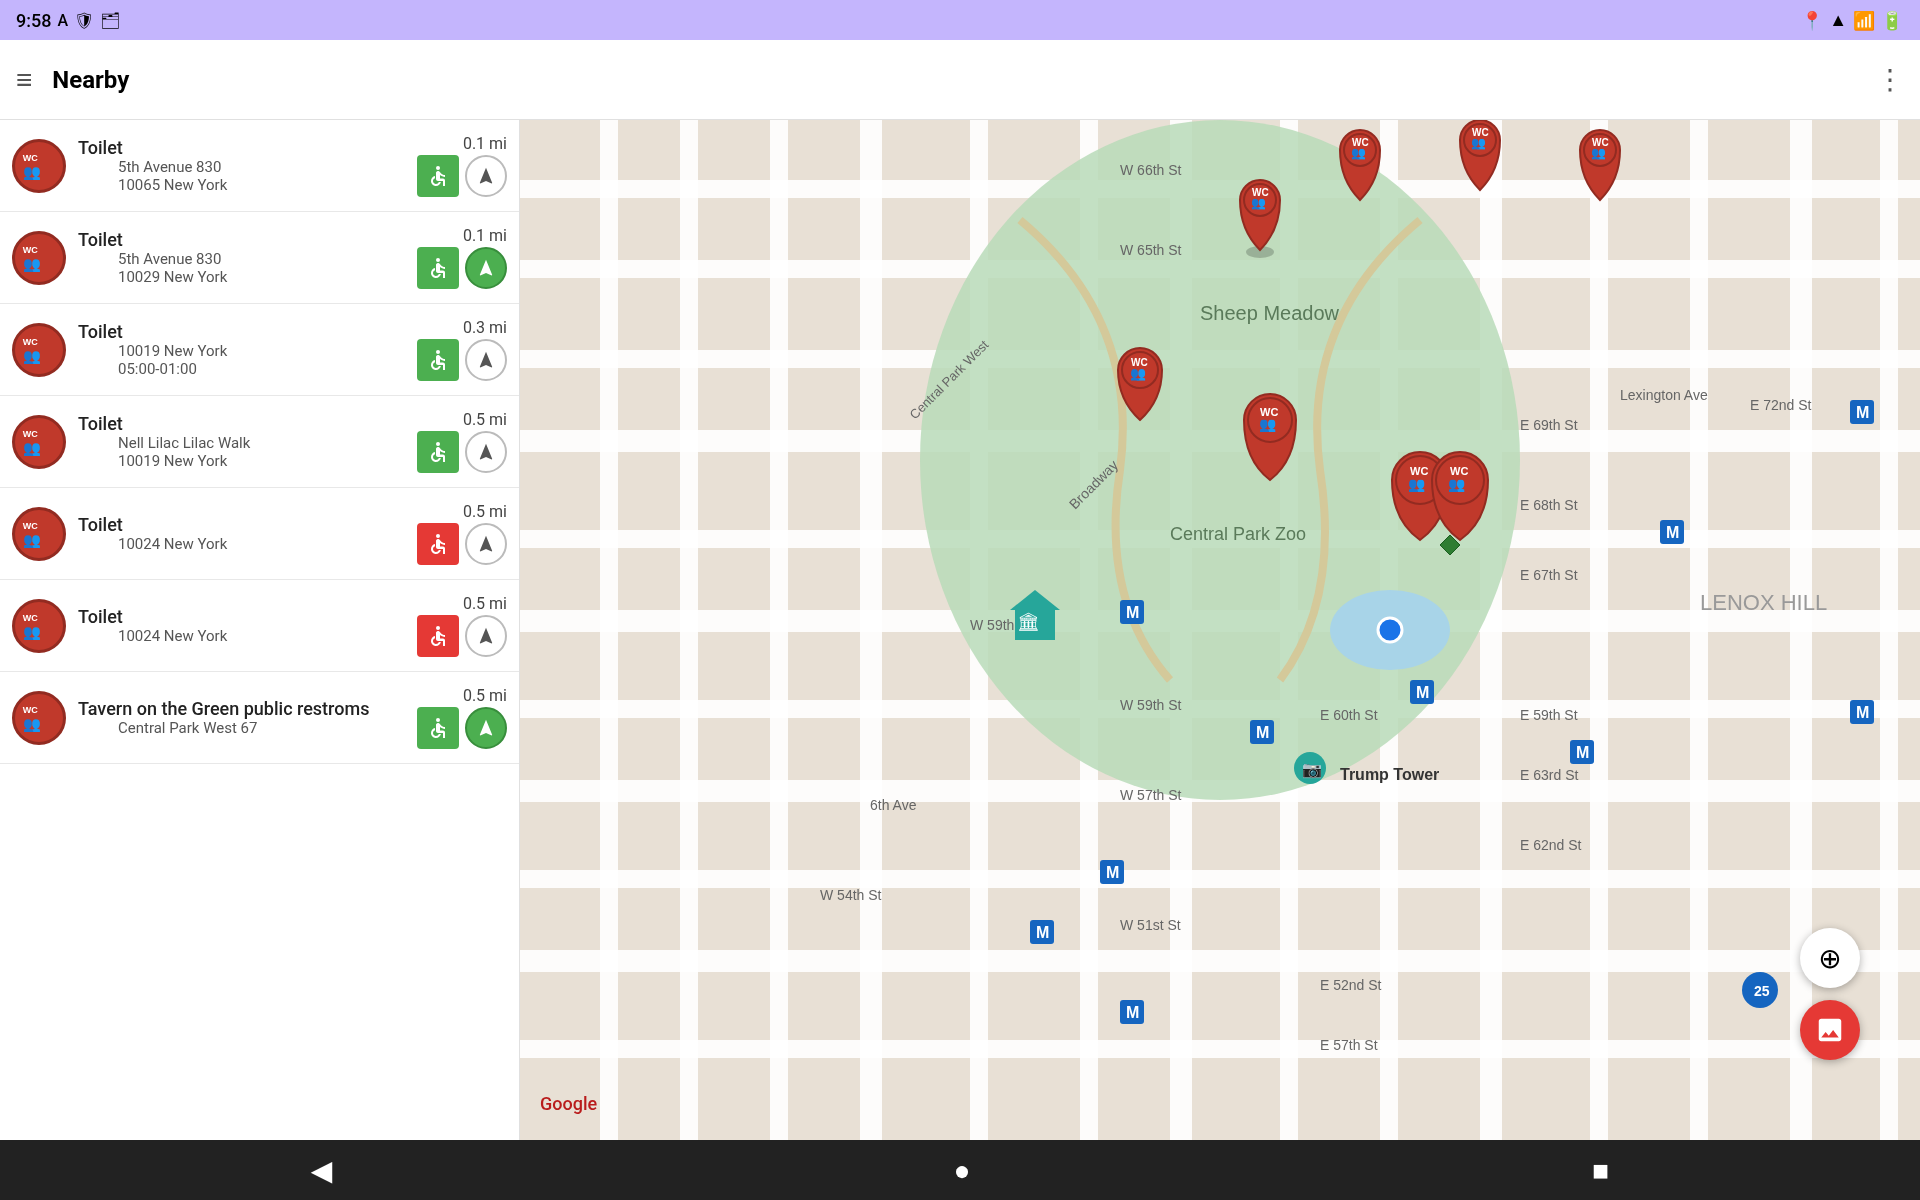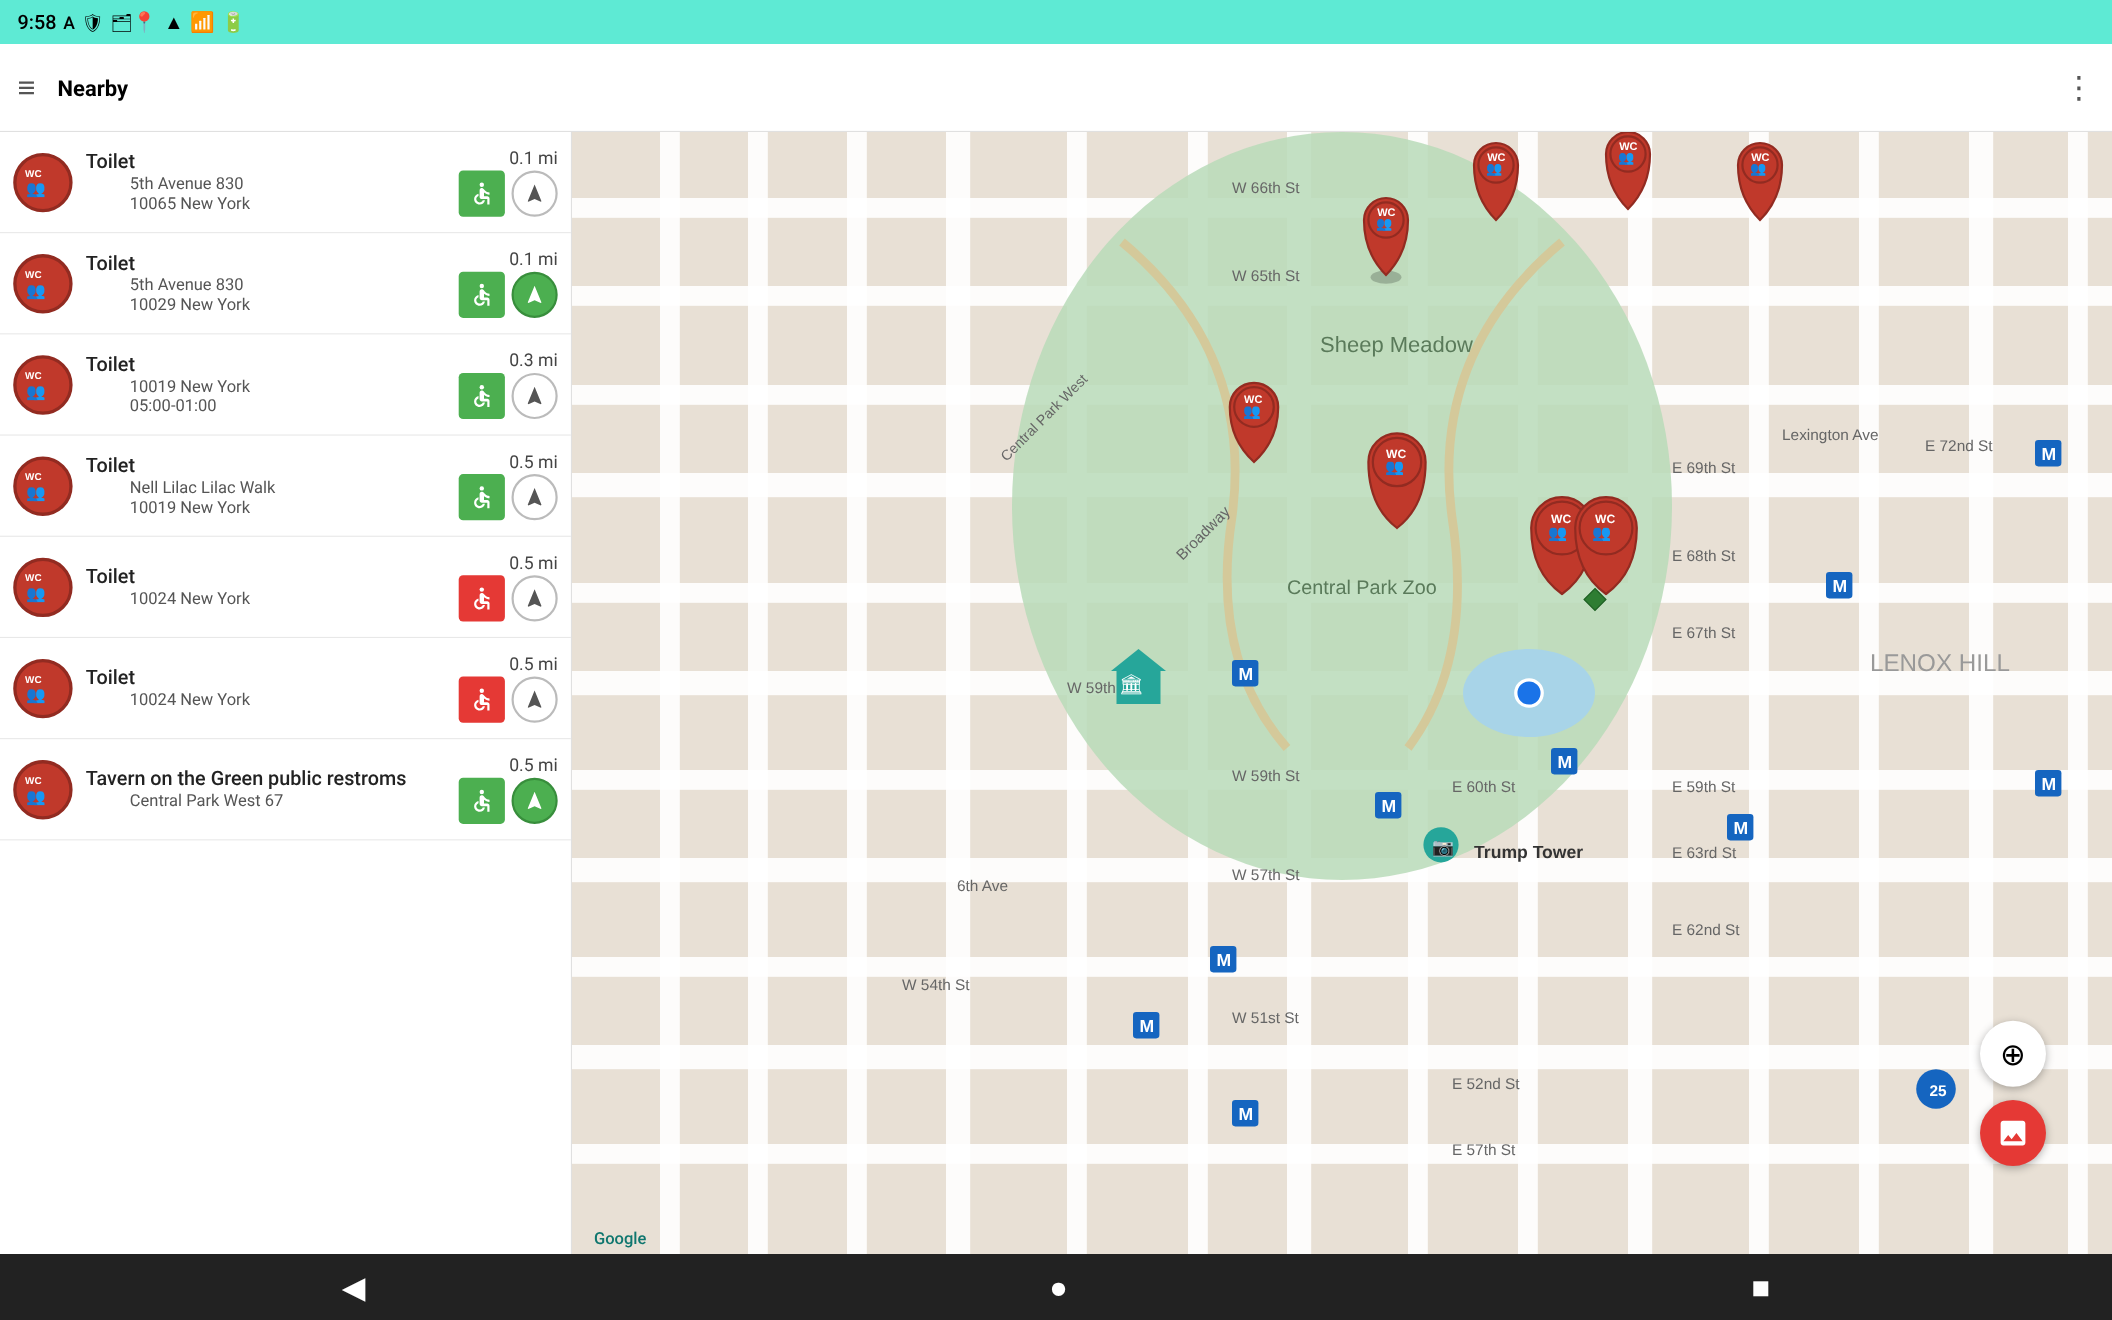--- a/index.html
+++ b/index.html
@@ -1,42 +1,43 @@
 <!DOCTYPE html>
 <html><head>
   <meta charset="utf-8">
   <style>
     * { margin: 0; padding: 0; box-sizing: border-box; }
     body { width: 1920px; height: 1200px; background: #fff; font-family: 'Roboto', Arial, sans-serif; overflow: hidden; }
 
     
     .status-bar {
-      background: #5eead4;
+      background: #c4b5fd;
       height: 40px;
       display: flex;
       align-items: center;
+      justify-content: space-between;
       padding: 0 16px;
       font-size: 18px;
       font-weight: 500;
     }
     .status-left { display: flex; align-items: center; gap: 6px; }
     .status-right { display: flex; align-items: center; gap: 6px; }
 
     
     .header {
       background: #fff;
       height: 80px;
       display: flex;
       align-items: center;
       padding: 0 16px;
       border-bottom: 1px solid #e0e0e0;
     }
     .header-menu-icon { font-size: 28px; color: #555; margin-right: 20px; cursor: pointer; }
     .header-title-block { flex: 1; }
-    .header-title { font-size: 20px; font-weight: 700; color: #000; }
+    .header-title { font-size: 24px; font-weight: 700; color: #000; }
     .header-subtitle { font-size: 18px; color: #555; }
     .header-more-icon { font-size: 28px; color: #555; cursor: pointer; }
 
     
     .main-layout {
       display: flex;
       height: calc(1200px - 40px - 80px - 60px);
     }
 
     
@@ -157,24 +158,24 @@
       cursor: pointer;
     }
 
     .map-btn-red {
       background: #e53935;
       color: white;
     }
 
     .google-logo {
       position: absolute;
-      bottom: 5px;
+      bottom: 26px;
       left: 20px;
-      font-size: 15px;
-      color: #0f766e;
+      font-size: 18px;
+      color: #b91c1c;
       font-weight: 500;
     }
 
     
     .bottom-nav {
       height: 60px;
       background: #222;
       display: flex;
       align-items: center;
       justify-content: space-around;

